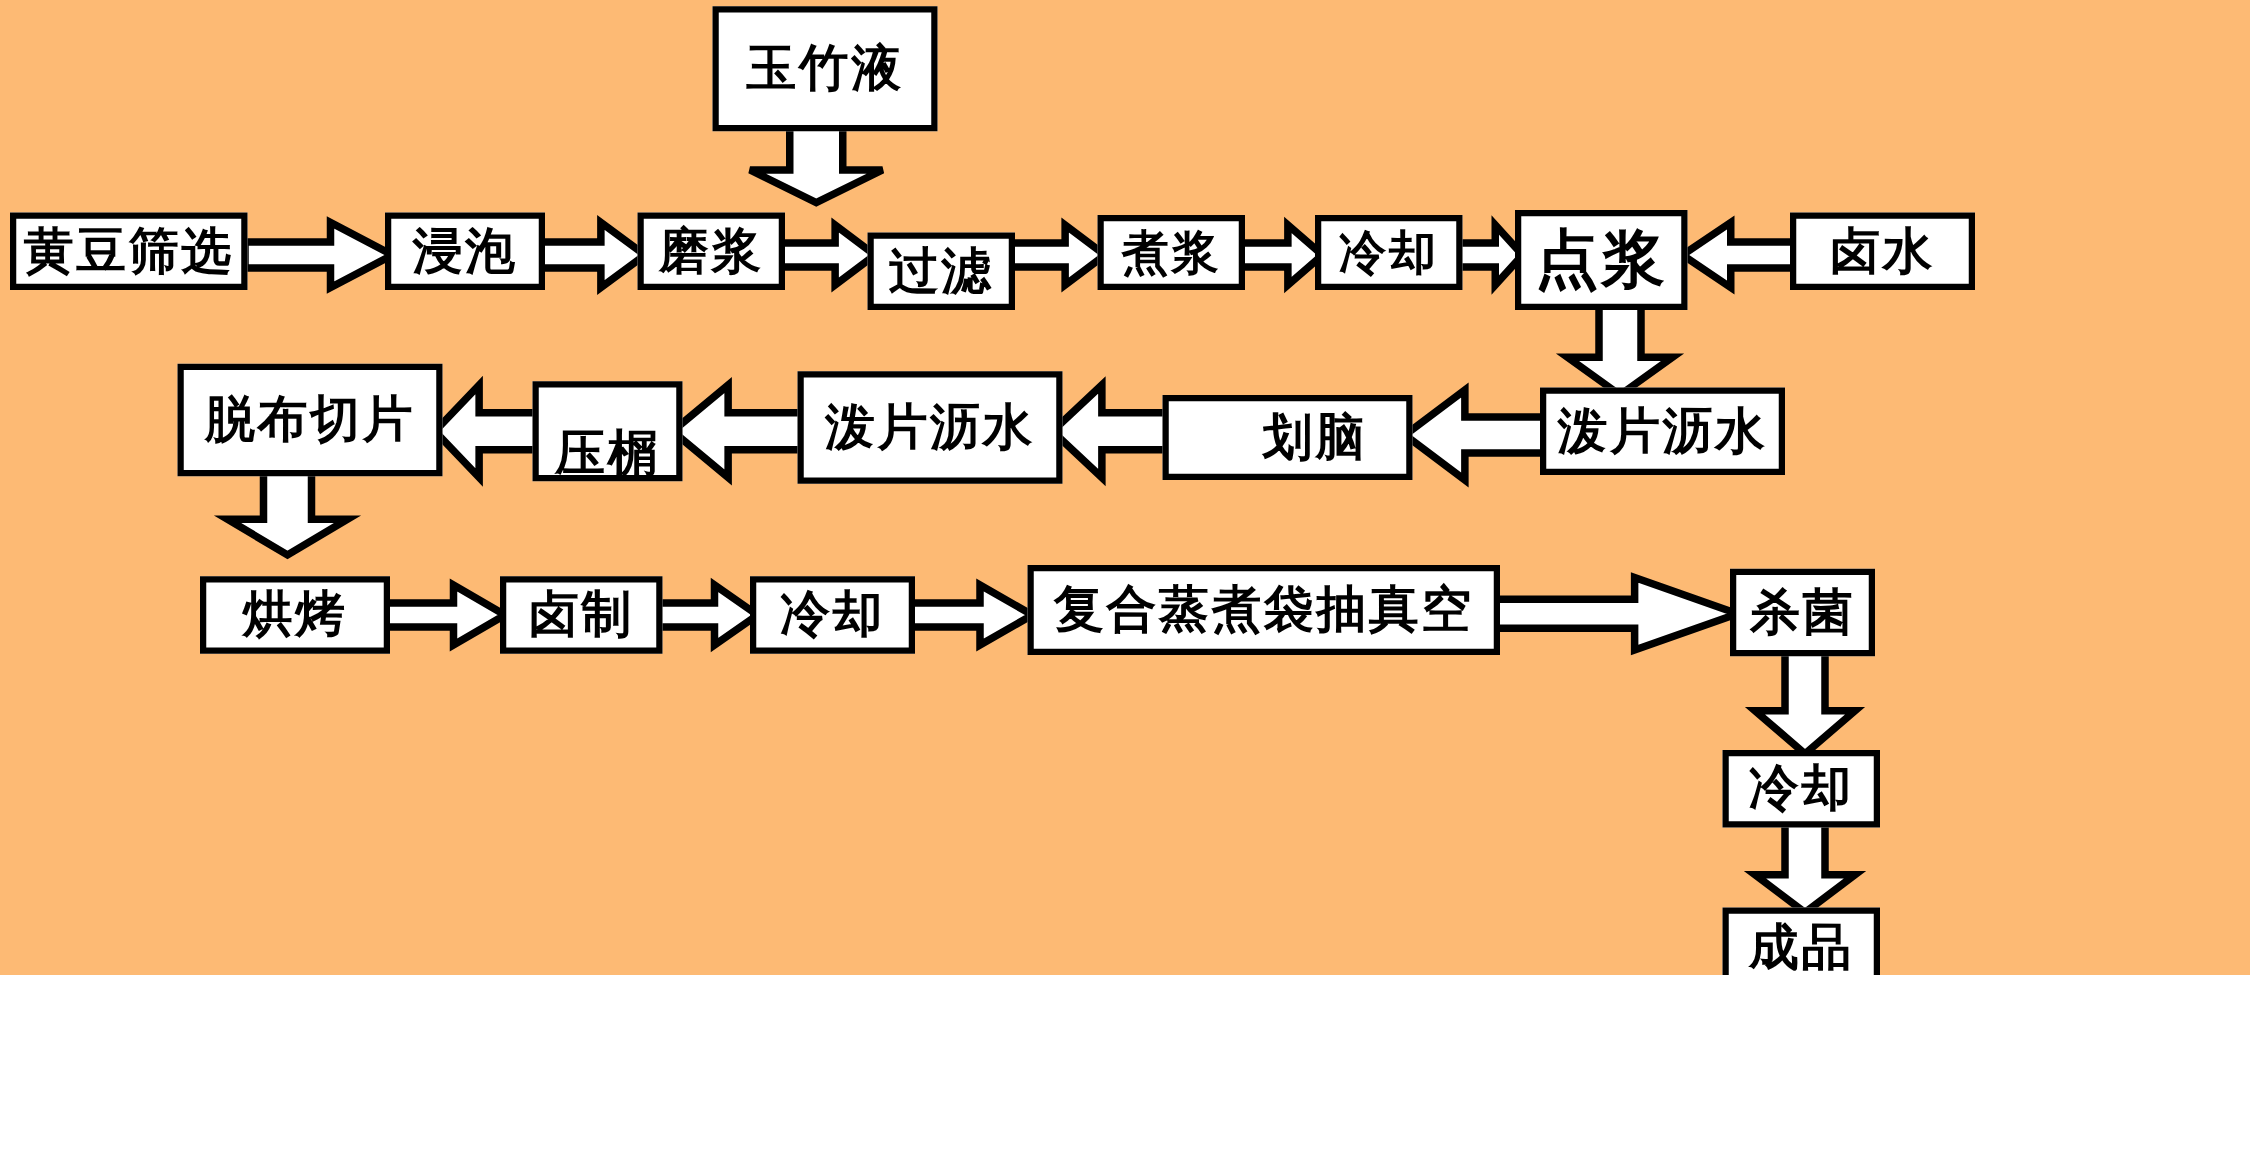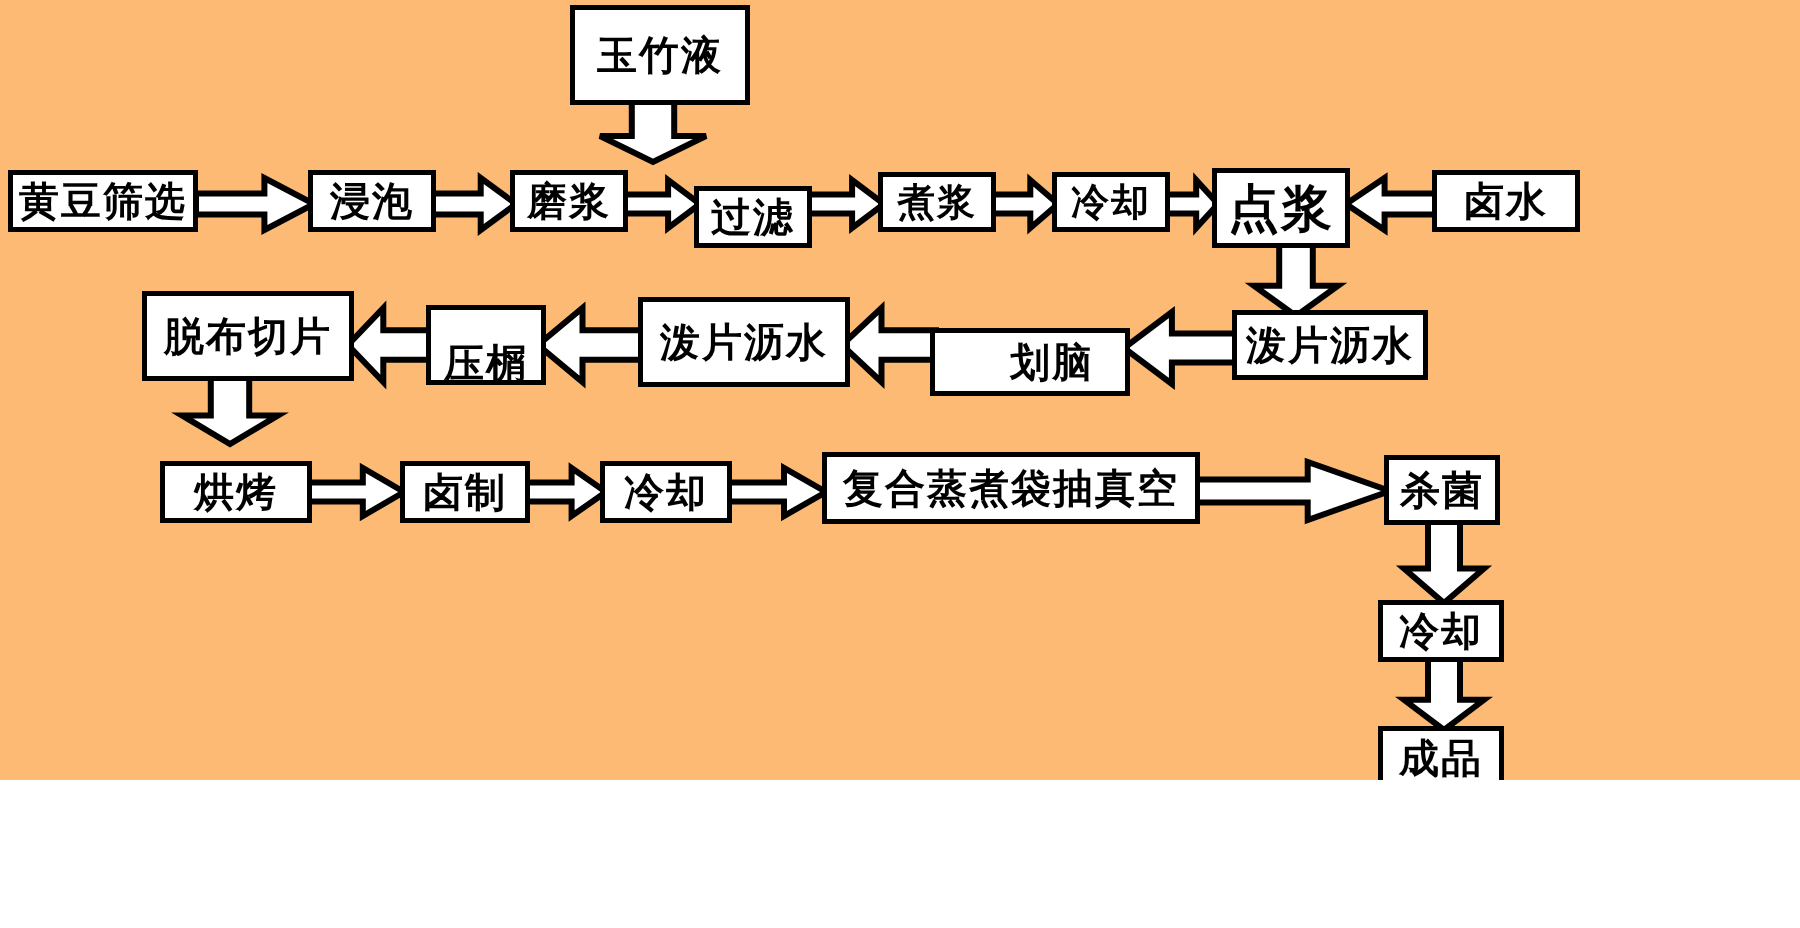--- a/index.html
+++ b/index.html
@@ -78,21 +78,21 @@
     </div>
     <div class="node" style="left: 1212px; top: 168px; width: 138px; height: 80px;">
       <span class="lbl" style="font-size: 51px;">点浆</span>
     </div>
     <div class="node" style="left: 1432px; top: 170px; width: 148px; height: 62px;">
       <span class="lbl" style="font-size: 40px;">卤水</span>
     </div>
     <div class="node" style="left: 1232px; top: 310px; width: 196px; height: 70px;">
       <span class="lbl" style="font-size: 40px;">泼片沥水</span>
     </div>
-    <div class="node" style="left: 930px; top: 328px; width: 200px; height: 68px; padding-left: 44px;">
+    <div class="node" style="left: 930px; top: 316px; width: 200px; height: 68px; padding-left: 44px;">
       <span class="lbl" style="font-size: 40px;">划脑</span>
     </div>
     <div class="node" style="left: 638px; top: 297px; width: 212px; height: 90px;">
       <span class="lbl" style="font-size: 40px;">泼片沥水</span>
     </div>
     <div class="node" style="left: 426px; top: 305px; width: 120px; height: 80px;">
       <span class="lbl" style="font-size: 40px; margin-top: 35px;">压榍</span>
     </div>
     <div class="node" style="left: 142px; top: 291px; width: 212px; height: 90px;">
       <span class="lbl" style="font-size: 40px;">脱布切片</span>

